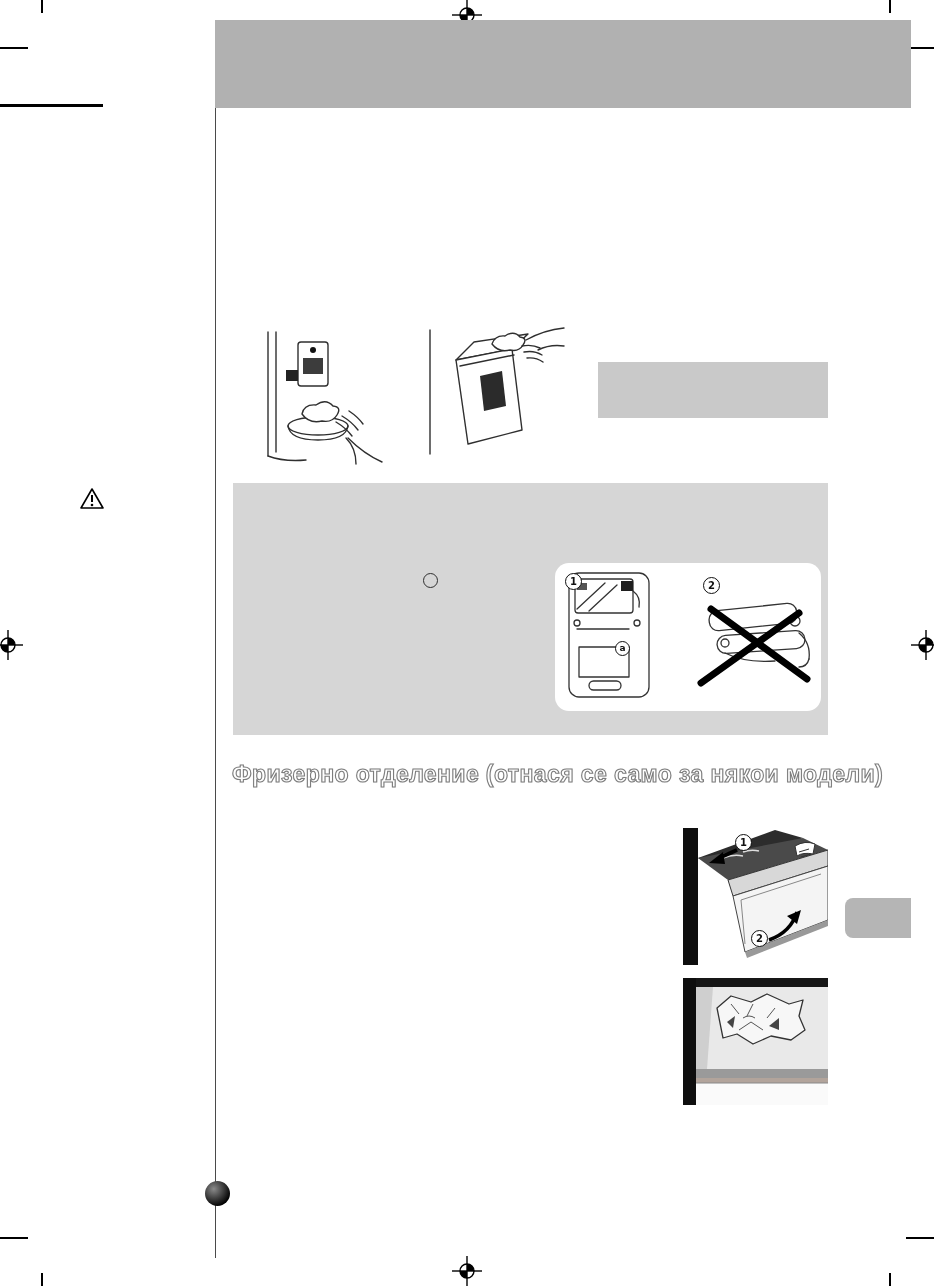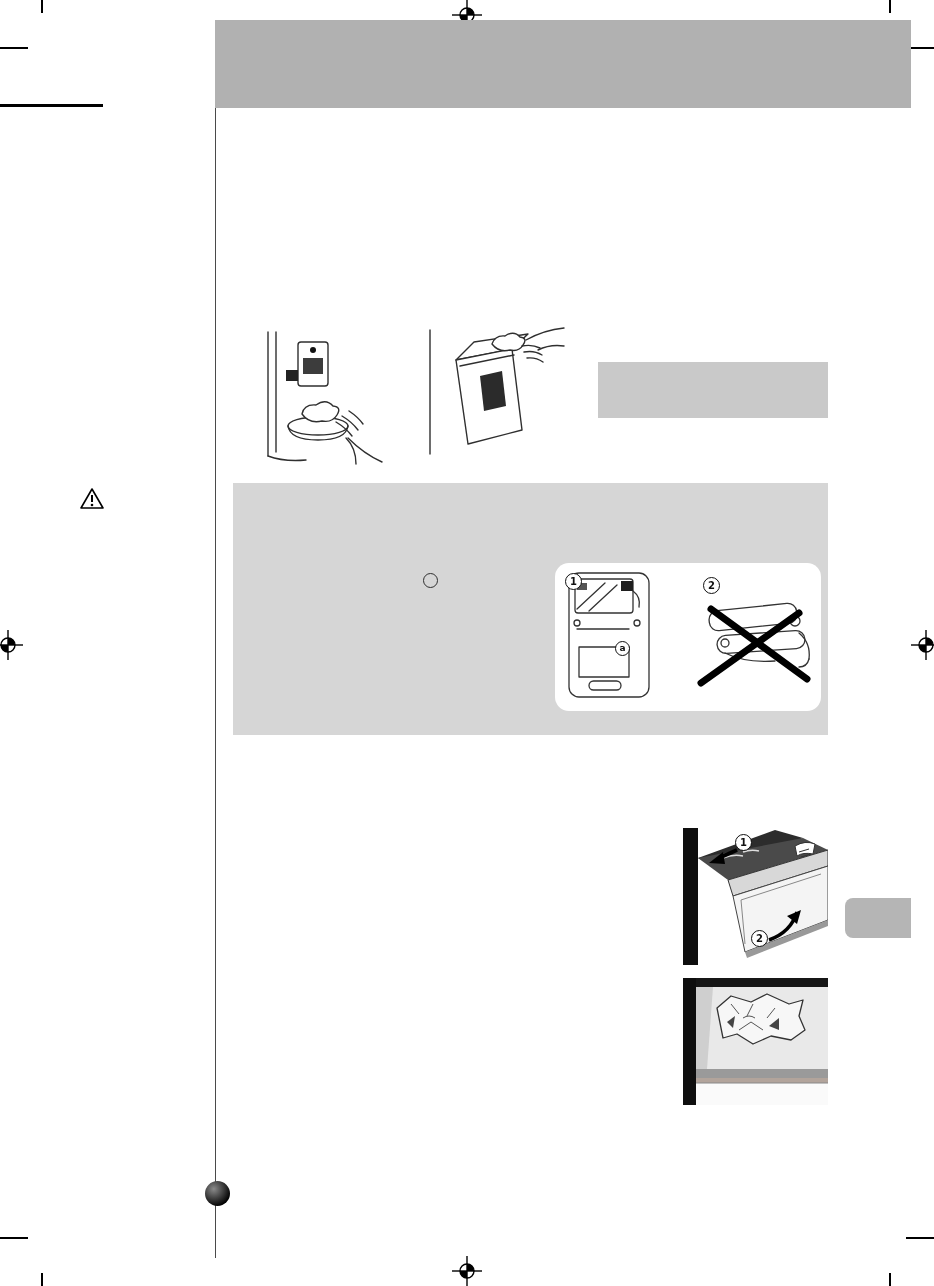--- a/index.html
+++ b/index.html
@@ -177,20 +177,21 @@
           <line x1="6" y1="92" x2="104" y2="22" stroke="#000" stroke-width="7"></line>
           <line x1="16" y1="18" x2="112" y2="88" stroke="#000" stroke-width="7"></line>
         </svg>
       </div>
       <span class="circ" style="left:10px;top:10px;">1</span>
       <span class="circ" style="left:148px;top:14px;">2</span>
       <span class="circ small" style="left:60px;top:78px;">a</span>
     </div>
   </div>
 
+  <div class="outline-heading">Фризерно отделение (отнася се само за някои модели)</div>
 
   <div class="abs" style="left:683px;top:828px;width:145px;height:137px;">
     <svg width="145" height="137" viewBox="0 0 145 137" stroke-linejoin="round">
       <rect x="0" y="0" width="15" height="137" fill="#0e0e0e"></rect>
       <polygon points="15,30 92,2 120,10 40,42" fill="#2c2c2c"></polygon>
       <polygon points="15,30 120,10 145,22 45,52" fill="#4a4a4a"></polygon>
       <path d="M40,30 q10,-4 20,-2 M60,24 q8,-3 16,-1" stroke="#ddd" stroke-width="1.5" fill="none"></path>
       <polygon points="45,52 145,22 145,38 50,68" fill="#d8d8d8" stroke="#333" stroke-width="1"></polygon>
       <path d="M112,18 q10,-6 20,-2 l-2,10 q-10,-2 -16,2 z" fill="#fff" stroke="#333" stroke-width="1"></path>
       <path d="M116,24 l10,-3 M118,29 l10,-3" stroke="#333" stroke-width="1" fill="none"></path>

